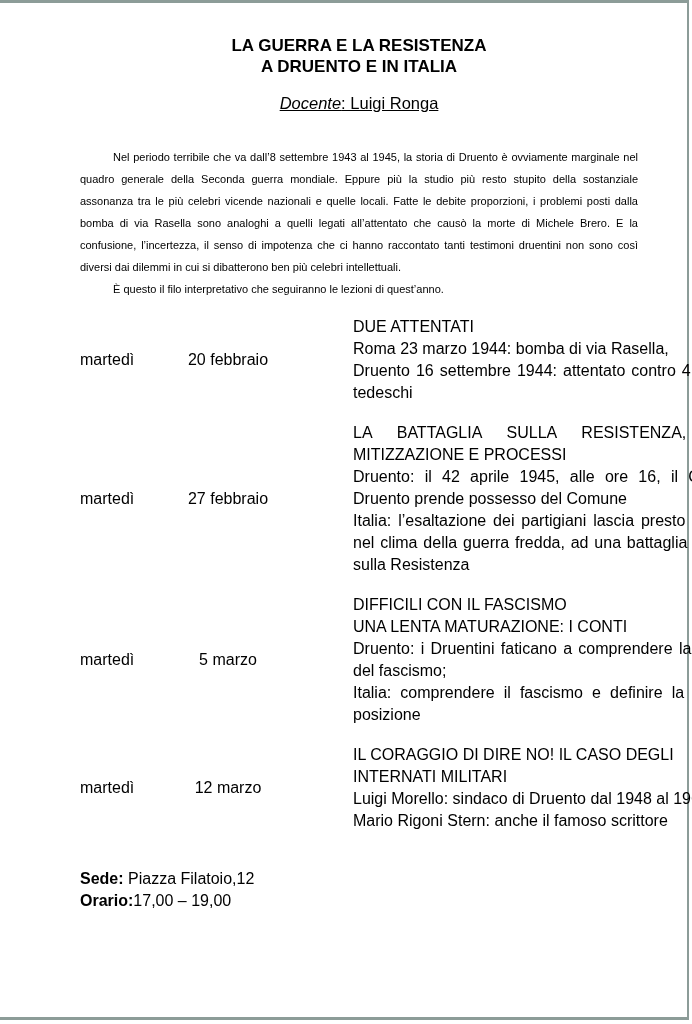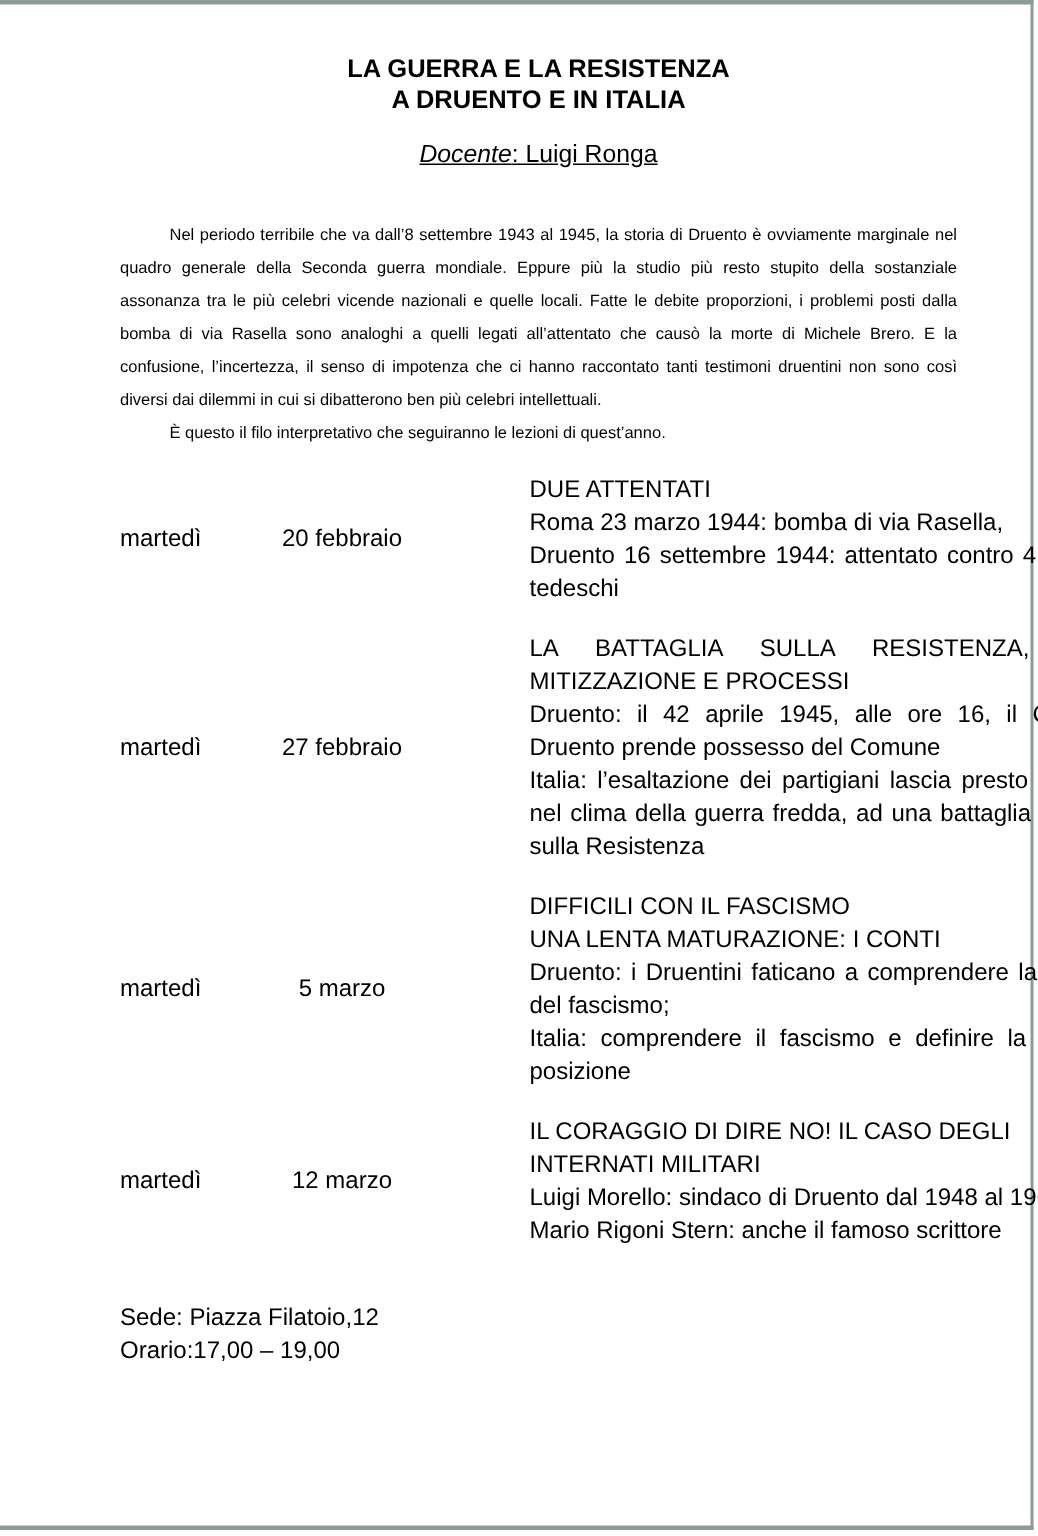--- a/index.html
+++ b/index.html
@@ -59,21 +59,21 @@
   .date-cell { width: 88px; flex: none; text-align: center; }
   .desc-cell { width: 390px; flex: none; margin-left: 41px; }
   .lecture-title { font-weight: 400; }
   .lecture-title.justified { text-align: justify; }
   .body-par { text-align: justify; }
   .footer {
     margin-top: 36px;
     font-size: 16px;
     line-height: 22px;
   }
-  .footer b { font-weight: 400; text-align: right; }
+  .footer b { font-weight: 700; text-align: right; }
 </style>
 </head>
 <body>
 
 <div class="frame"></div>
 
 <div class="content">
 
   <div class="doc-title">
     <div>LA GUERRA E LA RESISTENZA</div>

